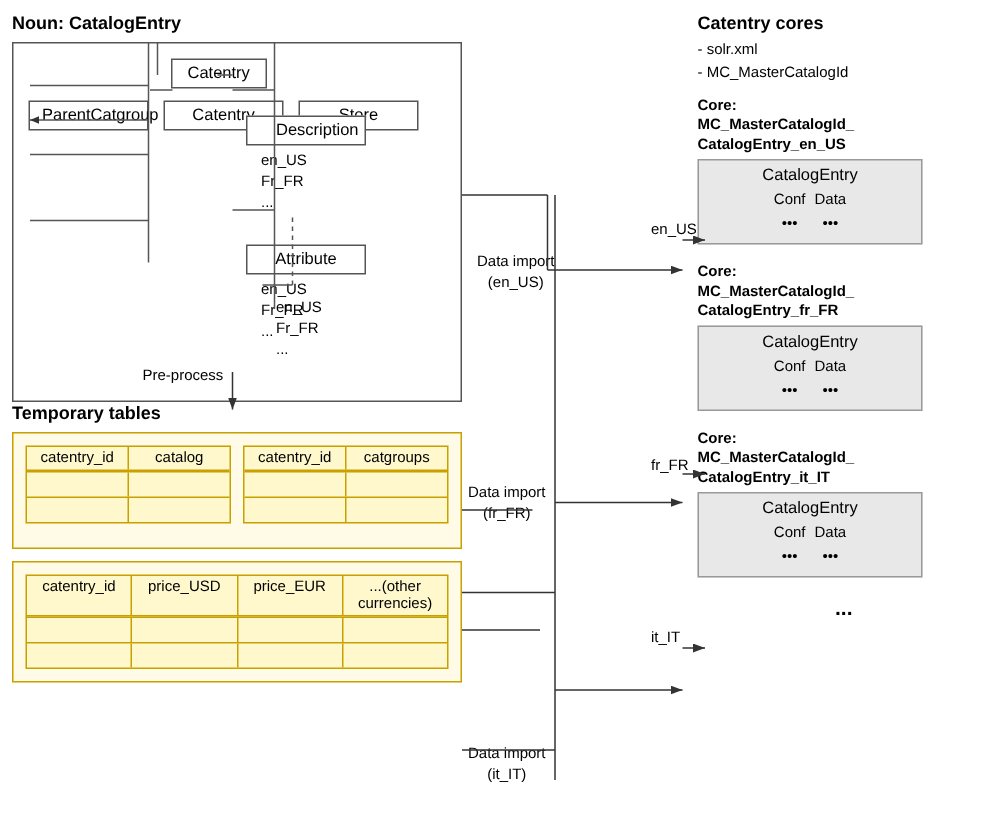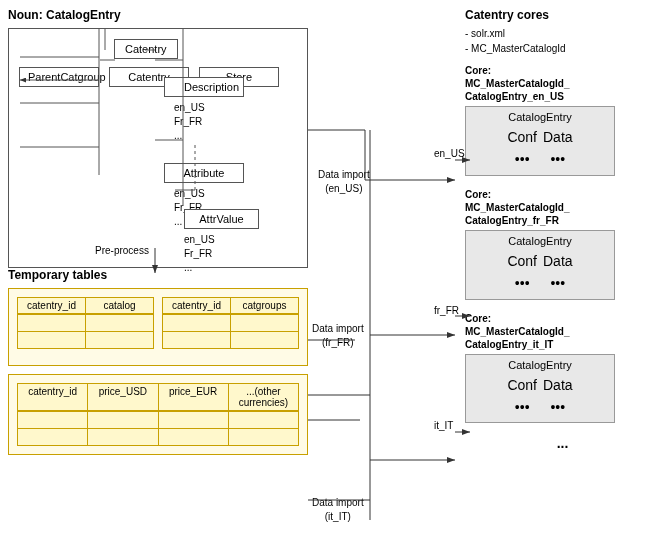--- a/index.html
+++ b/index.html
@@ -231,21 +231,21 @@
 
     .core-box-title {
       font-size: 11px;
       text-align: center;
       margin-bottom: 3px;
     }
 
     .core-box-inner {
       display: flex;
       gap: 6px;
-      font-size: 14px;
+      font-size: 10px;
       justify-content: center;
     }
 
     .core-box-col {
       text-align: center;
       line-height: 1.6;
     }
 
     .dots-large {
       font-size: 14px;
@@ -326,21 +326,20 @@
       <div style="position:absolute; top:120px; left:155px;">
         <div class="right-item-attribute">Attribute</div>
         <div class="lang-labels">
           <div>en_US</div>
           <div>Fr_FR</div>
           <div>...</div>
         </div>
       </div>
 
       <div style="position:absolute; top:170px; left:165px;">
-        <div class="right-item-attrvalue">AttrValue</div>
         <div class="lang-labels">
           <div>en_US</div>
           <div>Fr_FR</div>
           <div>...</div>
         </div>
       </div>
     </div>
   </div>
 
   <div class="pre-process-label">Pre-process</div>

